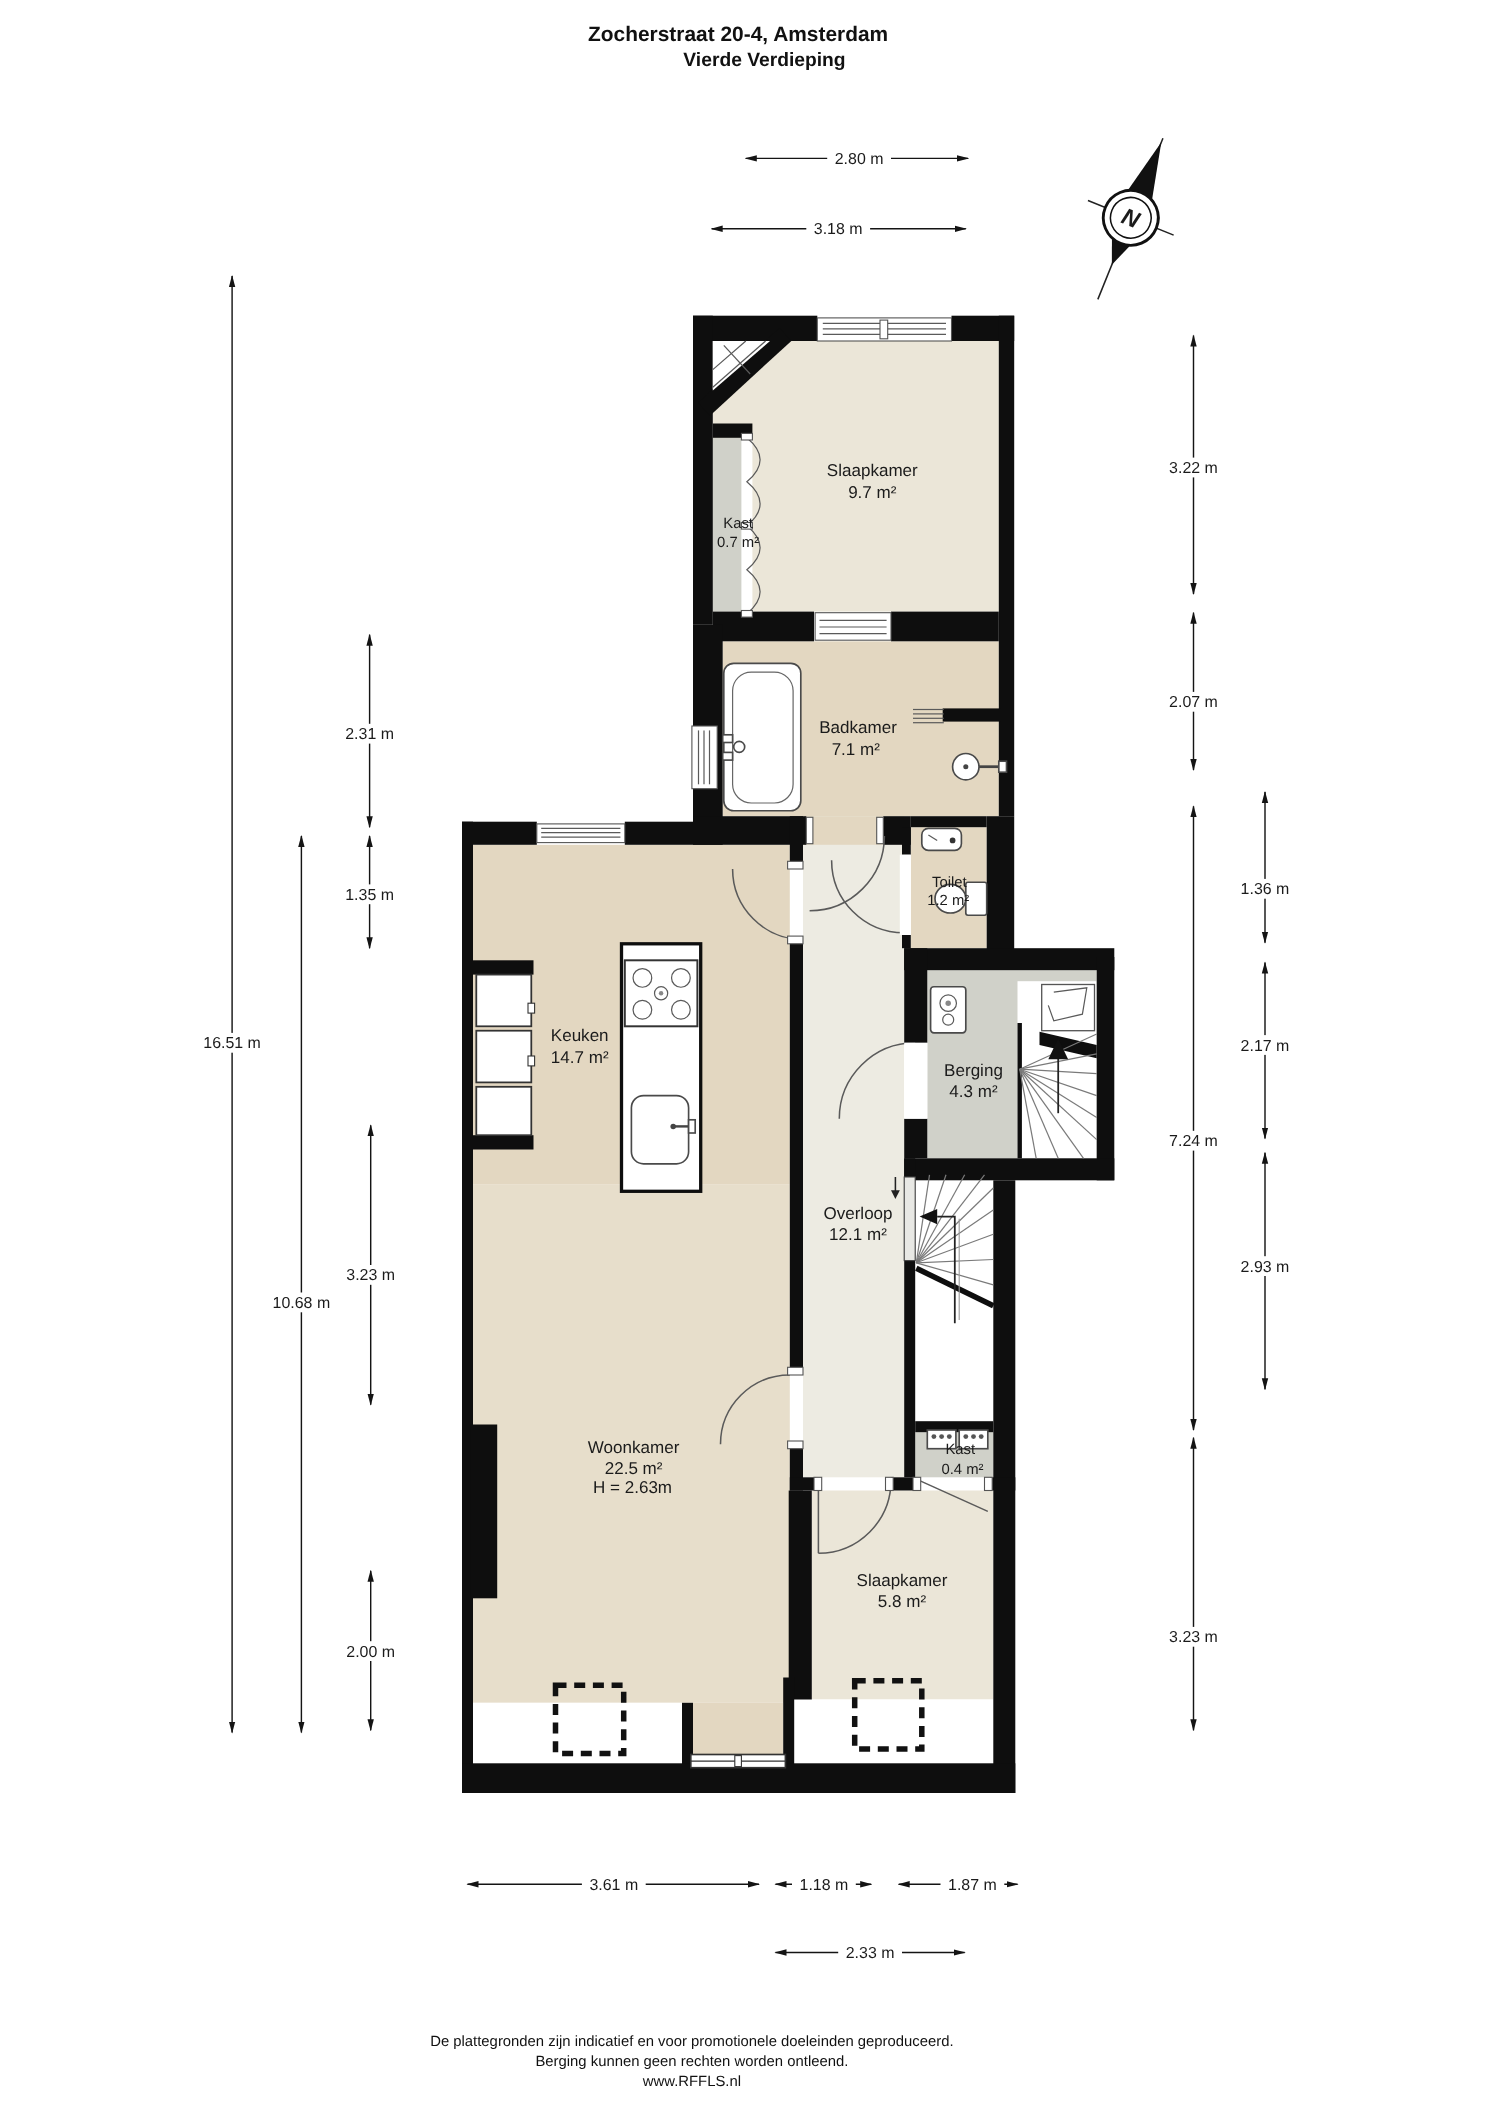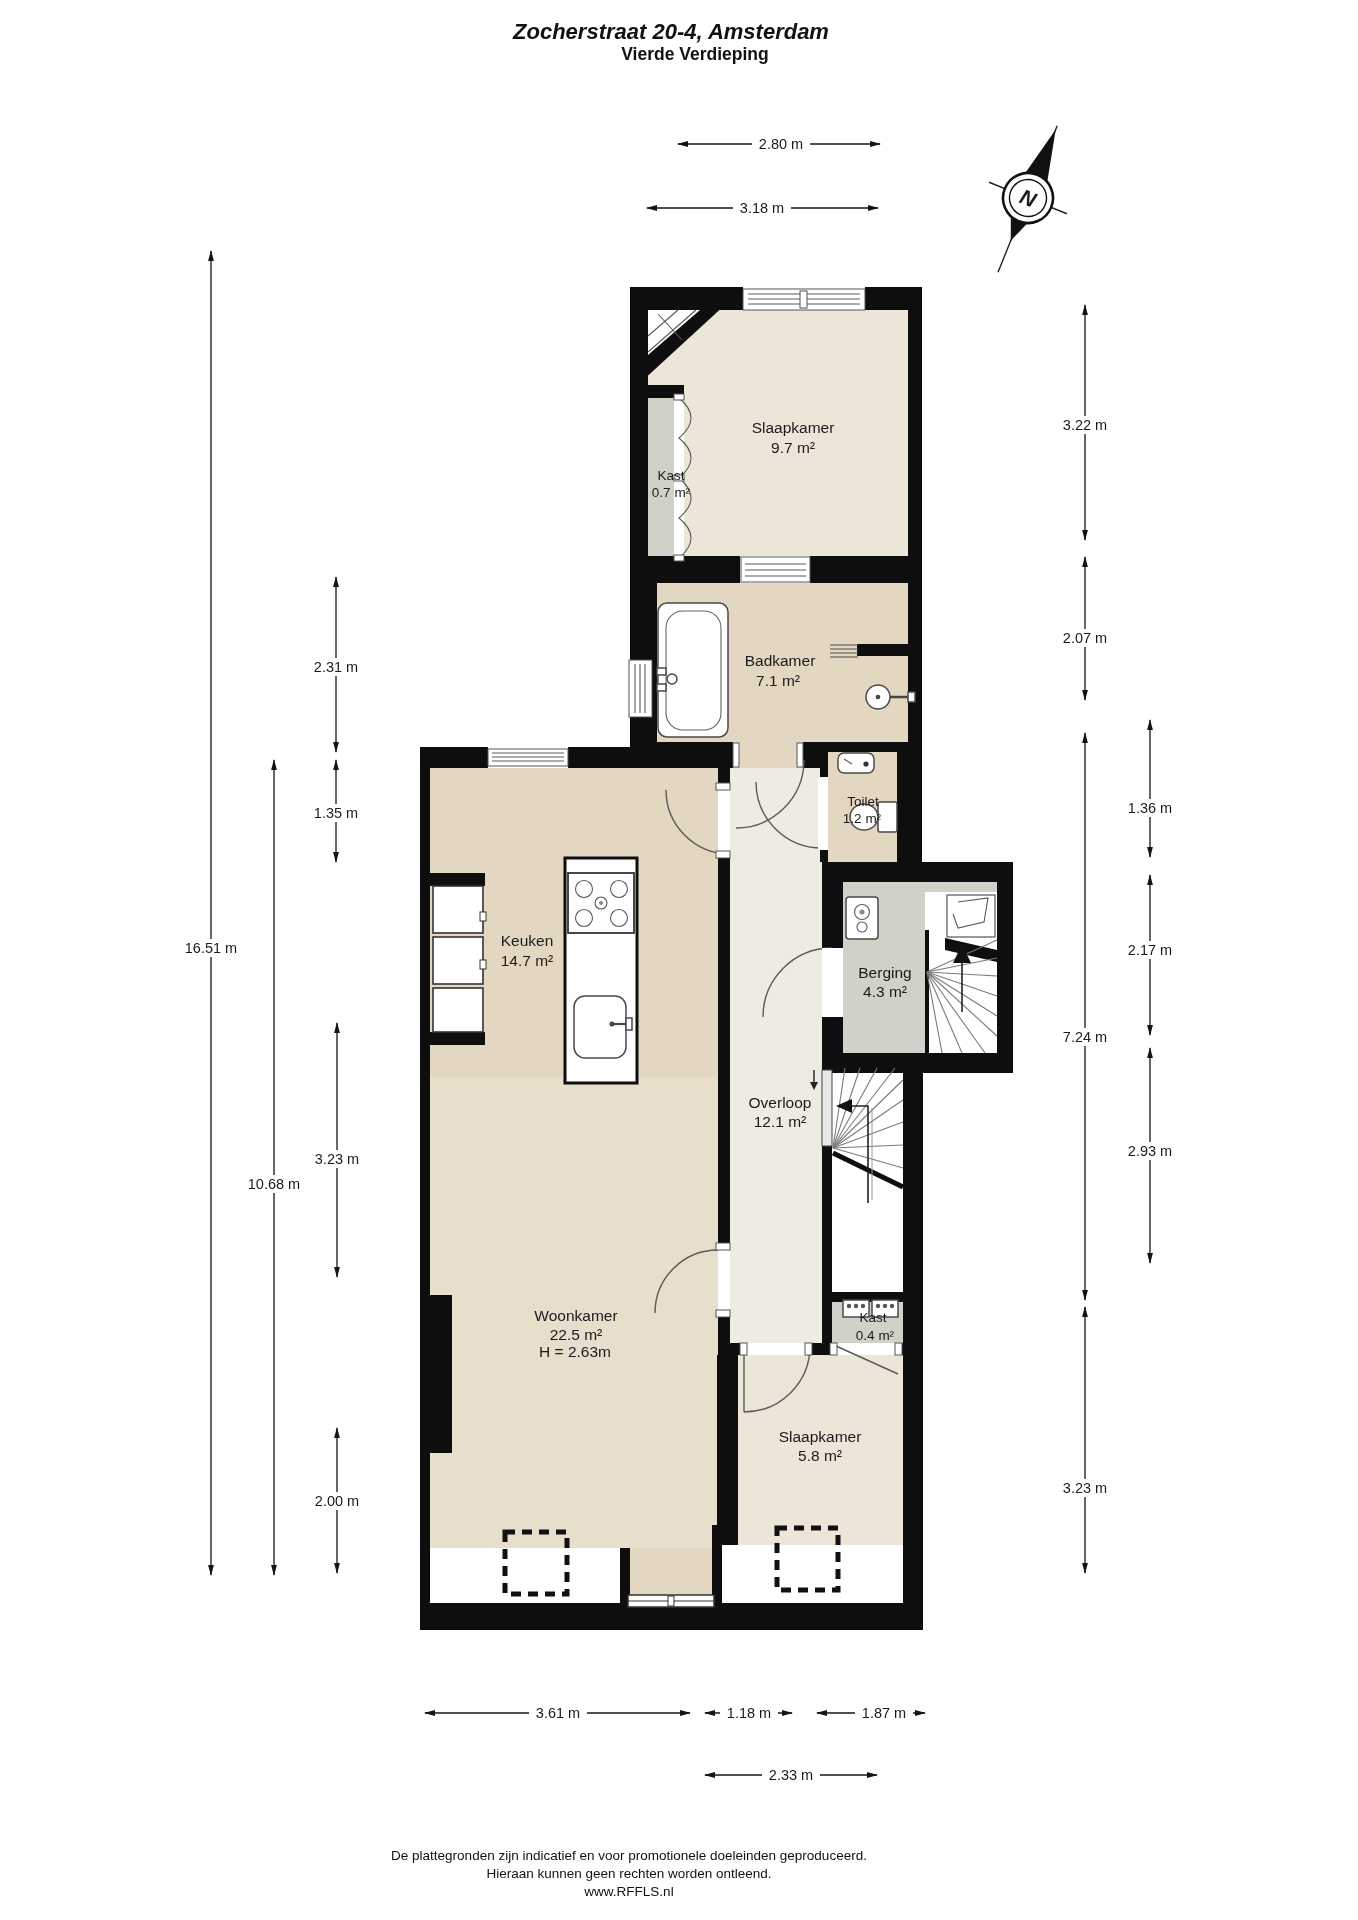--- a/index.html
+++ b/index.html
@@ -1,19 +1,19 @@
 <!DOCTYPE html>
 <html><head>
 <meta charset="utf-8">
 <style>
   html,body{margin:0;padding:0;background:#fff;}
   .canvas{position:relative;width:1358px;height:1920px;background:#ffffff;
           font-family:"Liberation Sans",sans-serif;overflow:hidden;}
   .titleblock{position:absolute;top:20px;left:0;width:1342px;text-align:center;color:#111;}
-  .title-l1{font-size:22px;font-weight:bold;line-height:23px;font-style:italic;}
+  .title-l1{font-size:19px;font-weight:bold;line-height:23px;}
   .title-l2{font-size:17.5px;font-weight:bold;line-height:22px;margin-left:48px;}
   .footerblock{position:absolute;top:1847px;left:0;width:1258px;text-align:center;color:#111;}
   .footer-line{font-size:13.5px;line-height:18px;}
   svg{position:absolute;top:0;left:0;}
   svg text{font-family:"Liberation Sans",sans-serif;fill:#1b1b1b;}
   .room-name,.room-area{font-size:15.5px;}
   .room-small{font-size:13.5px;}
   .dim-text{font-size:14.5px;}
   .w{fill:#0e0e0e;}
   .dimline{stroke:#141414;stroke-width:1.3;}
@@ -432,17 +432,17 @@
         <polygon points="-12,16 12,16 0,46" fill="#111"></polygon>
         <circle r="25" fill="#ffffff" stroke="#111" stroke-width="2.6"></circle>
         <circle r="18.5" fill="#ffffff" stroke="#111" stroke-width="1.4"></circle>
         <text x="0" y="7.5" text-anchor="middle" font-size="21" font-weight="bold" font-style="italic" fill="#111">N</text>
       </g>
     </g>
   </svg>
 
   <div class="footerblock">
     <div class="footer-line">De plattegronden zijn indicatief en voor promotionele doeleinden geproduceerd.</div>
-    <div class="footer-line">Hieraan kunnen geen rechten worden ontleend.</div>
+    <div class="footer-line">Berging kunnen geen rechten worden ontleend.</div>
     <div class="footer-line">www.RFFLS.nl</div>
   </div>
 
 </div>
 
 </body></html>

